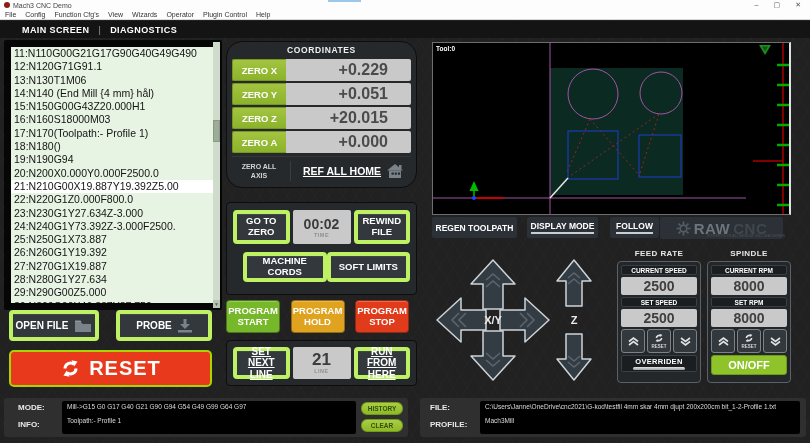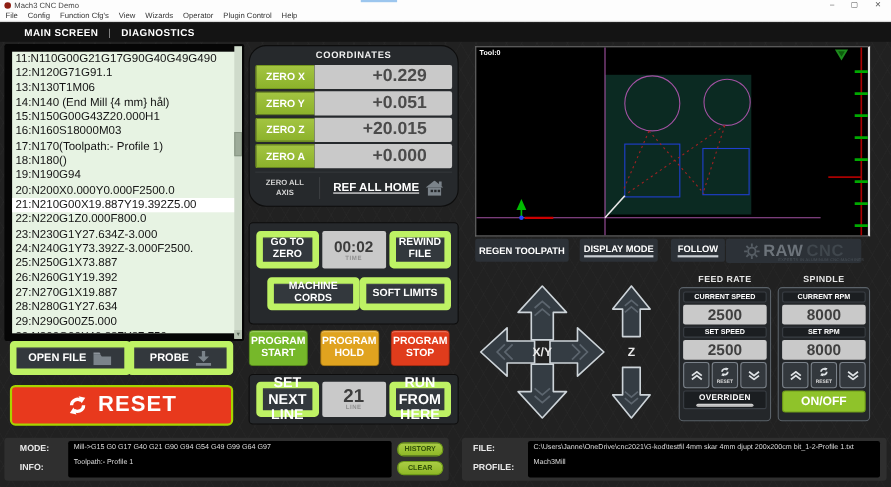--- a/index.html
+++ b/index.html
@@ -19,23 +19,23 @@
   .tab-divider{color:#9a9a9a;font-weight:normal;}
   
   .gcode-panel{position:absolute;left:4px;top:40px;width:218px;height:270px;background:#060606;padding:7px;box-sizing:border-box;border-radius:2px;}
   .gcode-list{position:relative;width:100%;height:100%;background:#e7f3e3;overflow:hidden;}
   .gline{height:13.3px;line-height:13.3px;font-size:10.5px;color:#141414;white-space:nowrap;overflow:hidden;padding-left:3px;}
   .gline.active{background:#ffffff;}
   .gcode-scrollbar{position:absolute;right:0;top:0;bottom:0;width:7px;background:#cfdbcb;}
   .gcode-thumb{position:absolute;left:0;top:78px;width:7px;height:22px;background:#9dab99;border:1px solid #8a9886;box-sizing:border-box;}
   .gcode-downbtn{position:absolute;left:0;bottom:0;width:7px;height:8px;background:#b7c4b3;color:#5a685a;font-size:5px;line-height:8px;text-align:center;}
   
-  .btn{background:#33383d;border:6px solid #bef264;border-radius:4px;color:#fff;font-weight:bold;display:flex;align-items:center;justify-content:center;text-align:center;line-height:1.15;box-shadow:inset 0 1px 0 rgba(255,255,255,.07);box-sizing:border-box;}
-  
-  .openfile-btn{position:absolute;left:9px;top:310px;width:110px;height:31px;font-size:10px;gap:6px;}
+  .btn{background:#33383d;border:4px solid #bef264;border-radius:4px;color:#fff;font-weight:bold;display:flex;align-items:center;justify-content:center;text-align:center;line-height:1.15;box-shadow:inset 0 1px 0 rgba(255,255,255,.07);box-sizing:border-box;}
+  
+  .openfile-btn{position:absolute;left:9px;top:310px;width:90px;height:31px;font-size:10px;gap:6px;}
   .probe-btn{position:absolute;left:116px;top:310px;width:96px;height:31px;font-size:10px;gap:6px;}
   .reset-btn{position:absolute;left:9px;top:350px;width:203px;height:37px;background:#e8391d;border:2px solid #a8d400;border-radius:5px;color:#fff;font-weight:bold;font-size:20px;display:flex;align-items:center;justify-content:center;gap:8px;box-sizing:border-box;letter-spacing:1px;}
   .coords-panel{position:absolute;left:226px;top:41px;width:191px;height:147px;background:#26292c;border:1px solid #0d0d0d;border-radius:16px;box-sizing:border-box;}
   .coords-header{height:17px;line-height:17px;text-align:center;color:#efefef;font-weight:bold;font-size:8.5px;letter-spacing:.6px;}
   .axis-row{display:flex;height:22px;margin:0 5px 2px 5px;}
   .axis-zero-btn{width:54px;background:linear-gradient(#a3c441,#8cb22b);border:1px solid #76981f;border-right:none;border-radius:2px 0 0 2px;color:#fff;font-weight:bold;font-size:9.5px;display:flex;align-items:center;justify-content:center;box-sizing:border-box;}
   .axis-value{flex:1;background:#c9c9c9;border-radius:0 2px 2px 0;color:#4b4b4b;font-weight:bold;font-size:16px;text-align:right;line-height:22px;padding-right:23px;}
   .coords-footer{display:flex;align-items:center;height:24px;margin:3px 5px 0 5px;border-top:1px solid #34373a;padding-top:2px;}
   .zeroall-btn{width:54px;text-align:center;color:#d2d2d2;font-weight:bold;font-size:7px;line-height:1.3;}
   .coords-vdiv{width:1px;height:20px;background:#3a3d40;margin:0 4px;}
@@ -50,21 +50,21 @@
   .digit-big{font-size:14px;font-weight:bold;color:#3c3c3c;line-height:14px;}
   .digit-small{font-size:5.5px;font-weight:bold;color:#909090;letter-spacing:.5px;margin-top:1px;}
   
   .prog-row{position:absolute;left:226px;top:300px;width:183px;height:33px;display:flex;justify-content:space-between;}
   .prog-btn{width:54px;height:33px;border-radius:4px;color:#fff;font-weight:bold;font-size:9.5px;display:flex;align-items:center;justify-content:center;text-align:center;line-height:1.15;border:1px solid rgba(0,0,0,.35);box-shadow:inset 0 1px 0 rgba(255,255,255,.25);box-sizing:border-box;}
   .prog-start{background:#76b82a;}
   .prog-hold{background:#e0a31f;}
   .prog-stop{background:#e03c1c;}
   
   .nextline-panel{position:absolute;left:226px;top:340px;width:191px;height:46px;background:#26292c;border:1px solid #0d0d0d;border-radius:4px;box-sizing:border-box;display:flex;gap:3px;padding:6px;}
-  .nextline-panel .btn{flex:1;font-size:13px;}
+  .nextline-panel .btn{flex:1;font-size:10px;text-decoration:underline;}
   .nextline-panel .digit-big{font-size:17px;}
   
   .toolpath{position:absolute;left:432px;top:42px;width:356px;height:171px;background:#000;border:1px solid #6e6e6e;border-right:2px solid #e0e0e0;box-sizing:content-box;}
   .tool-label{position:absolute;left:3px;top:2px;color:#fff;font-size:6.5px;font-weight:bold;z-index:2;}
   .tp-btn{position:absolute;top:217px;height:21px;background:#2c3137;border-radius:2px;color:#fff;font-weight:bold;font-size:8.5px;display:flex;align-items:center;justify-content:center;box-sizing:border-box;}
   .tp-underline span{border-bottom:2px solid #c9ced3;padding-bottom:1px;}
   .logo-box{position:absolute;left:660px;top:217px;width:123px;height:22px;background:#2c3137;border-radius:2px;display:flex;align-items:center;justify-content:center;gap:3px;}
   .logo-raw{font-size:15px;font-weight:bold;color:#6d747b;letter-spacing:.5px;line-height:15px;}
   .logo-cnc{font-size:15px;font-weight:bold;color:#40474d;letter-spacing:.5px;line-height:15px;}
   .logo-col{display:flex;flex-direction:column;align-items:flex-start;}

